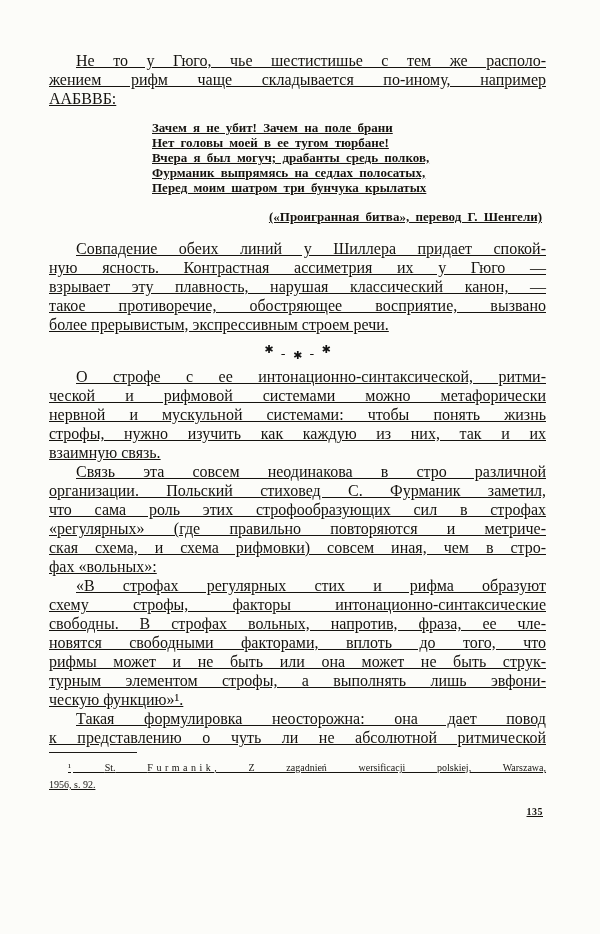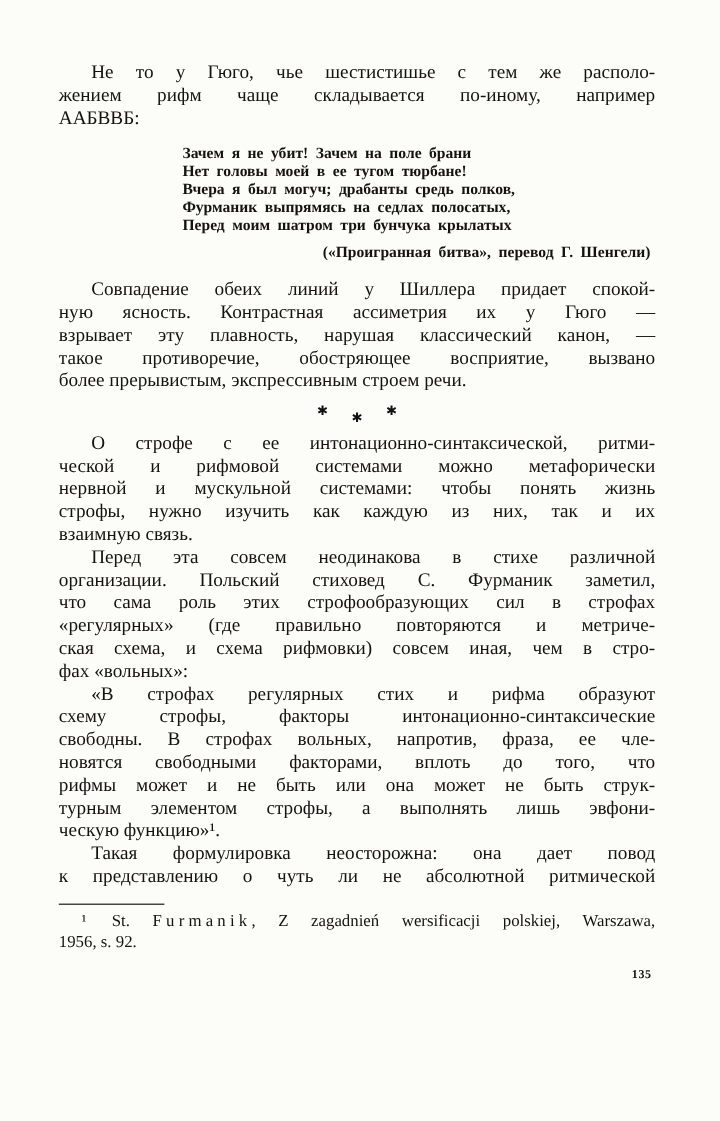--- a/index.html
+++ b/index.html
@@ -10,20 +10,21 @@
     background: #fcfcf9;
     color: #15130f;
     font-family: "Liberation Serif", serif;
     overflow: hidden;
   }
   .text-block {
     position: absolute;
     left: 49px;
     top: 51px;
     width: 497px;
+    text-decoration: underline;
   }
   .para {
     font-size: 16px;
     line-height: 19px;
   }
   .tline {
     text-align: justify;
     text-align-last: justify;
     text-justify: inter-word;
   }
@@ -34,21 +35,21 @@
     margin-top: 12px;
     margin-left: 103px;
     font-size: 13px;
     line-height: 15px;
     font-weight: bold;
     word-spacing: 3px;
   }
   .verse .tline,
   .verse .tline.last { text-align: right; text-align-last: left; }
   .verse-attribution {
-    margin-top: 7px;
+    margin-top: 14px;
     text-align: right;
     padding-right: 4px;
     font-size: 13px;
     line-height: 15px;
     font-weight: bold;
   }
 
   .p-schiller { margin-top: 15px; }
   .p-strophe  { }
 
@@ -57,22 +58,22 @@
     height: 24px;
     text-align: center;
     font-family: "DejaVu Sans", sans-serif;
     font-size: 11px;
     color: #111;
   }
   .ast { display: inline-block; margin: 0 8px; }
   .ast.a2 { transform: translateY(6px); }
 
   .footnote {
-    margin-top: 13px;
-    font-size: 14px;
+    margin-top: 5px;
+    font-size: 10px;
     line-height: 17px;
   }
   .footnote-rule {
     width: 88px;
     border-top: 1.6px solid #1c1a17;
     margin-bottom: 6px;
   }
   .fn-line1 {
     text-indent: 19px;
     text-align: justify;
@@ -129,21 +130,21 @@
 
     <div class="para p-strophe">
         <div class="tline">О строфе с ее интонационно-синтаксической, ритми-</div>
         <div class="tline">ческой и рифмовой системами можно метафорически</div>
         <div class="tline">нервной и мускульной системами: чтобы понять жизнь</div>
         <div class="tline">строфы, нужно изучить как каждую из них, так и их</div>
         <div class="tline last">взаимную связь.</div>
       </div>
 
     <div class="para">
-        <div class="tline">Перед эта совсем неодинакова в стихе различной</div>
+        <div class="tline">Связь эта совсем неодинакова в стро различной</div>
         <div class="tline">организации. Польский стиховед С. Фурманик заметил,</div>
         <div class="tline">что сама роль этих строфообразующих сил в строфах</div>
         <div class="tline">«регулярных» (где правильно повторяются и метриче-</div>
         <div class="tline">ская схема, и схема рифмовки) совсем иная, чем в стро-</div>
         <div class="tline last">фах «вольных»:</div>
       </div>
 
     <div class="para">
         <div class="tline">«В строфах регулярных стих и рифма образуют</div>
         <div class="tline">схему строфы, факторы интонационно-синтаксические</div>

